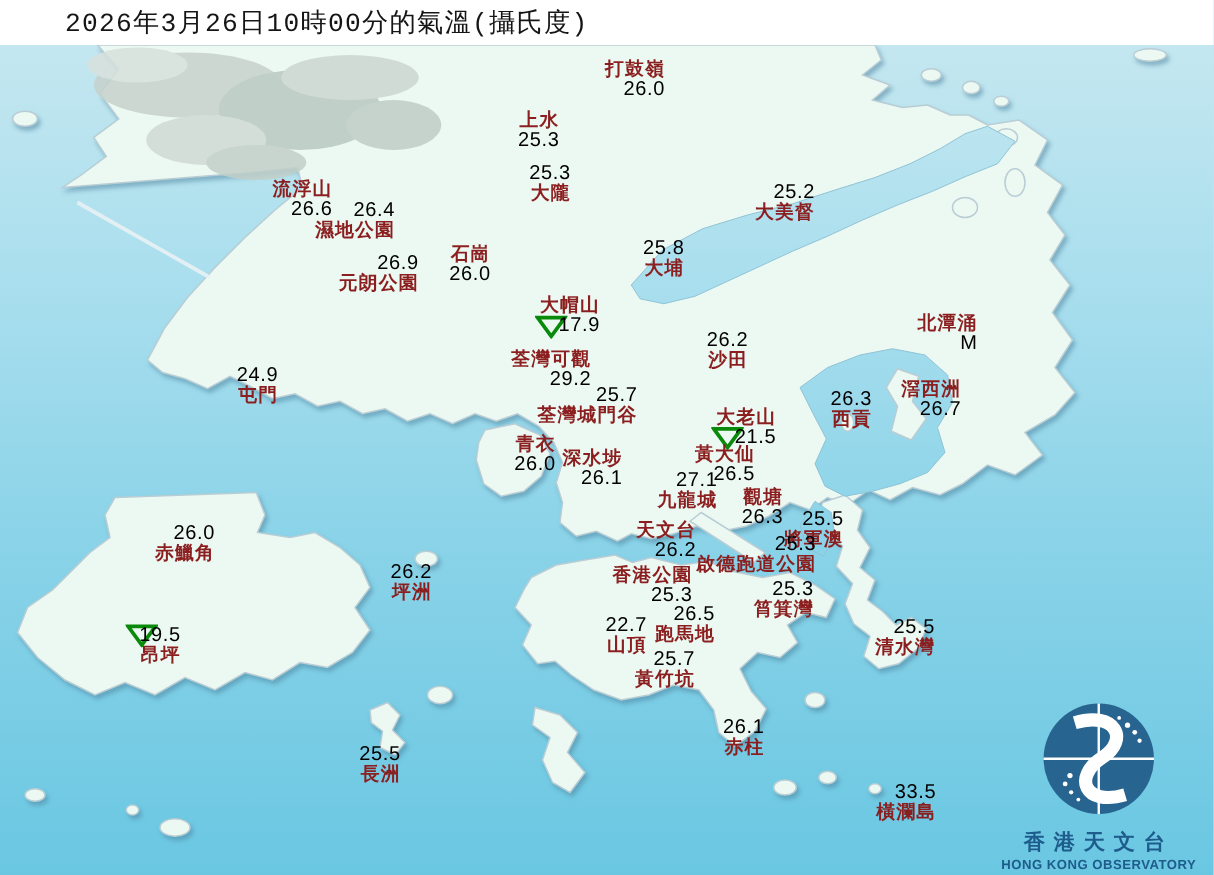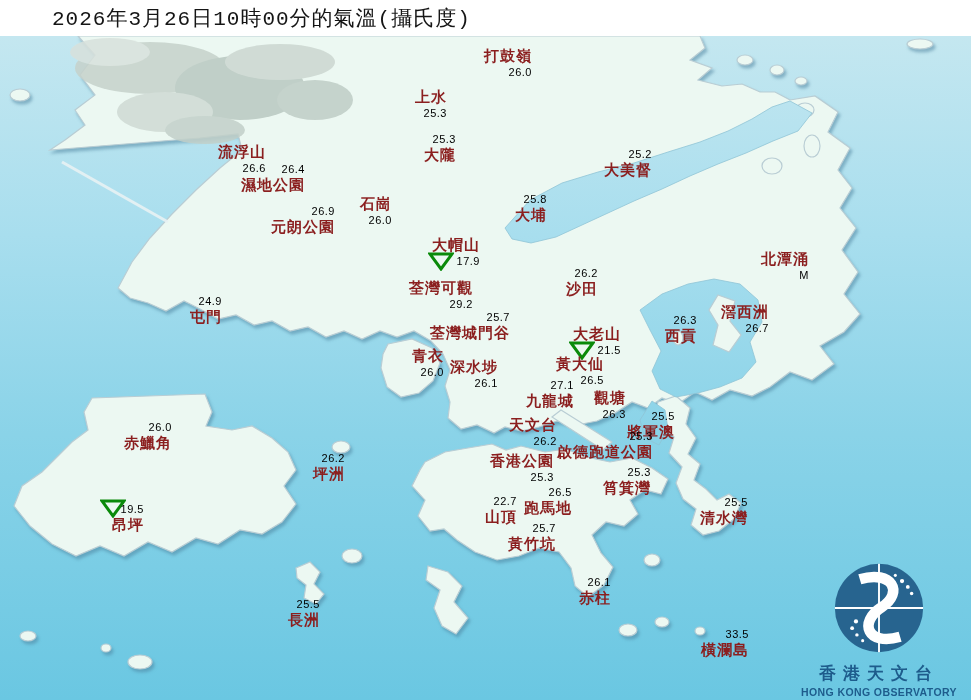--- a/index.html
+++ b/index.html
@@ -12,21 +12,21 @@
   
   #title-bar{position:absolute;left:0;top:0;width:100%;height:36px;background:#ffffff;
              display:flex;align-items:center;z-index:10;padding-left:44px;}
   #title-bar span{font-family:"Liberation Mono","DejaVu Sans Mono",monospace;
                   font-size:21px;color:#151515;padding-left:8px;letter-spacing:1px;white-space:nowrap;}
   
   .station{position:absolute;transform:translate(-50%,-50%);text-align:right;z-index:5;
            line-height:16px;white-space:nowrap;}
   .s-name{display:block;font-family:"Liberation Serif","DejaVu Serif",serif;
           font-size:15px;font-weight:bold;color:#8b1f1f;letter-spacing:1px;}
-  .s-value{display:block;font-size:11px;color:#000;letter-spacing:0.5px;}
+  .s-value{display:block;font-size:16px;color:#000;letter-spacing:0.5px;}
   .station .marker{position:absolute;left:50%;margin-left:-28px;width:26px;height:20px;z-index:-1;}
   .val-below .marker{top:14px;}
   .val-above .marker{top:-3px;}
   
   #logo{position:absolute;right:6px;bottom:2px;width:172px;text-align:center;z-index:6;}
   #logo .zh{font-size:17px;font-weight:bold;color:#1e5c8c;letter-spacing:7px;margin-top:2px;
             font-family:"Liberation Serif",serif;}
   #logo .en{font-size:10.5px;font-weight:bold;color:#1e5c8c;letter-spacing:0.4px;margin-top:1px;}
 </style>
 </head>
@@ -119,21 +119,21 @@
         <span class="s-value">25.3</span>
       </div>
       <div class="station val-above" style="left: 440px; top: 147px;">
         <span class="s-value">25.3</span>
         <span class="s-name">大隴</span>
       </div>
       <div class="station val-below" style="left: 242px; top: 160px;">
         <span class="s-name">流浮山</span>
         <span class="s-value">26.6</span>
       </div>
-      <div class="station val-above" style="left: 273px; top: 177px;">
+      <div class="station val-above" style="left: 284px; top: 177px;">
         <span class="s-value">26.4</span>
         <span class="s-name">濕地公園</span>
       </div>
       <div class="station val-above" style="left: 303px; top: 219px;">
         <span class="s-value">26.9</span>
         <span class="s-name">元朗公園</span>
       </div>
       <div class="station val-below" style="left: 376px; top: 212px;">
         <span class="s-name">石崗</span>
         <span class="s-value">26.0</span>
@@ -150,21 +150,21 @@
         <span class="s-name">大帽山</span>
         <span class="s-value">17.9</span>
         <svg class="marker" viewBox="0 0 26 20">
           <polygon points="2,3 24,3 13,18" fill="none" stroke="#0a8a0a" stroke-width="3"></polygon>
         </svg>
       </div>
       <div class="station val-above" style="left: 582px; top: 281px;">
         <span class="s-value">26.2</span>
         <span class="s-name">沙田</span>
       </div>
-      <div class="station val-below" style="left: 785px; top: 267px;">
+      <div class="station val-below" style="left: 758px; top: 267px;">
         <span class="s-name">北潭涌</span>
         <span class="s-value">M</span>
       </div>
       <div class="station val-below" style="left: 441px; top: 296px;">
         <span class="s-name">荃灣可觀</span>
         <span class="s-value">29.2</span>
       </div>
       <div class="station val-above" style="left: 206px; top: 309px;">
         <span class="s-value">24.9</span>
         <span class="s-name">屯門</span>

